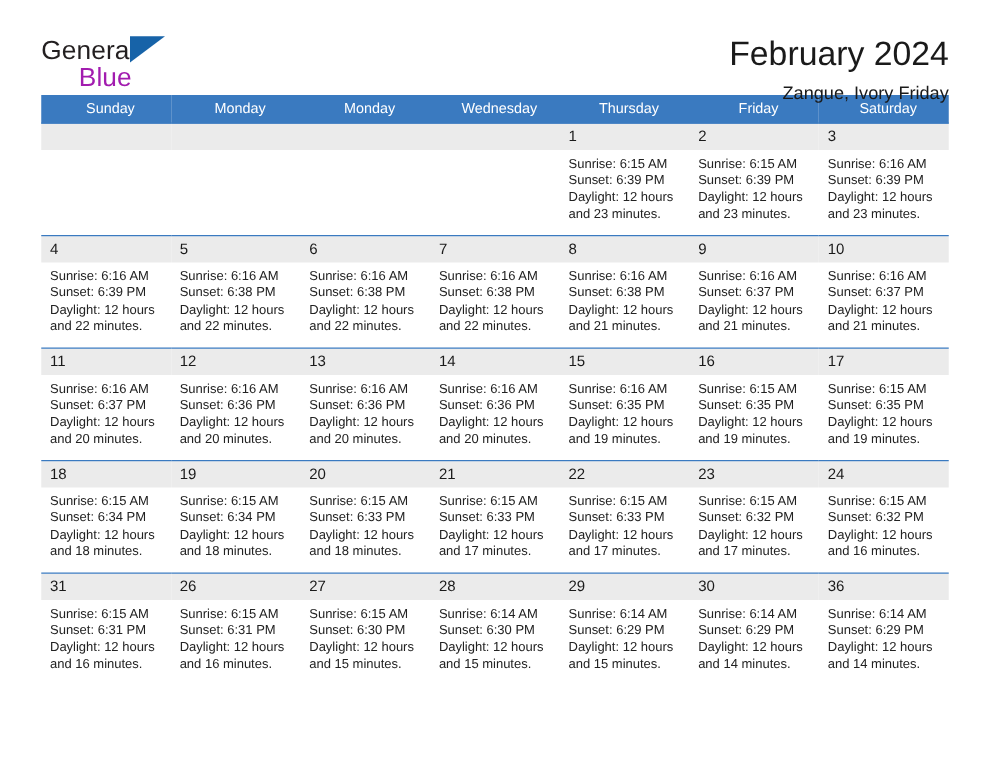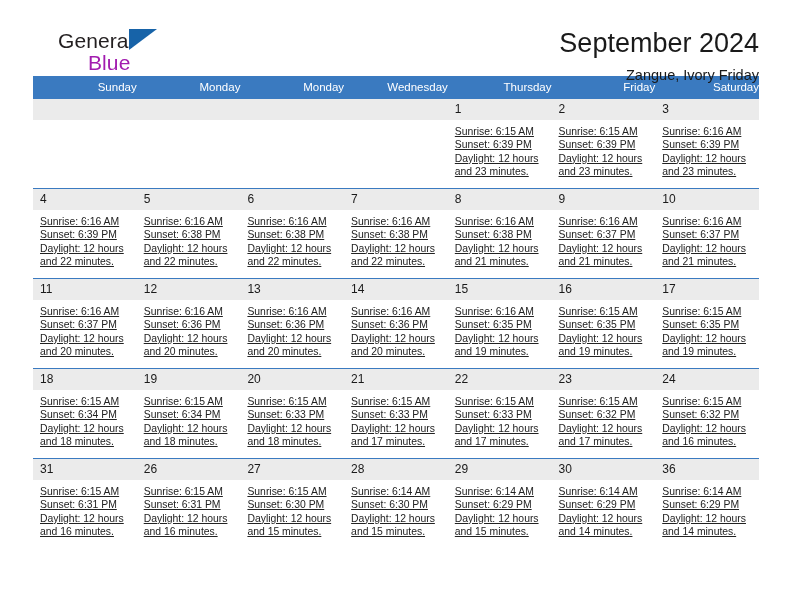--- a/index.html
+++ b/index.html
@@ -24,21 +24,20 @@
   }
 
   
   .top {
     display: flex;
     align-items: flex-start;
     justify-content: space-between;
     padding: 28px 33px 12px 33px;
     box-sizing: border-box;
     height: 76px;
-    margin-left: 25px;
   }
 
   .brand {
     position: relative;
     width: 120px;
     height: 48px;
     line-height: 1;
   }
   .brand-general {
     position: absolute;
@@ -89,21 +88,21 @@
     width: 726px;
     margin: 0 auto;
     border-collapse: collapse;
     table-layout: fixed;
   }
   .cal th {
     background: #3a7ac0;
     color: #ffffff;
     font-weight: normal;
     font-size: 11.5px;
-    text-align: right;
+    text-align: center;
     padding: 5px 0 5px 7px;
     height: 21px;
     box-sizing: border-box;
     border: none;
   }
   .cal td {
     vertical-align: top;
     padding: 0;
     border-top: 1px solid #3a7ac0;
     width: 103.7px;
@@ -124,39 +123,38 @@
     line-height: 13px;
   }
   .daynum.empty {
     color: transparent;
   }
   .info {
     padding: 5px 7px 0 7px;
     font-size: 10.4px;
     line-height: 13.4px;
     color: #222222;
-    text-decoration: underline;
   }
   .info div {
     white-space: nowrap;
   }
 </style>
 </head>
 <body>
 
 <div class="page">
 
   <div class="top">
     <div class="brand">
       <span class="brand-general">General</span>
       <span class="brand-tri"></span>
       <span class="brand-blue">Blue</span>
     </div>
     <div class="titles">
-      <div class="month-title">September 2024</div>
+      <div class="month-title">February 2024</div>
       <div class="location">Zangue, Ivory Friday</div>
     </div>
   </div>
 
   <table class="cal">
     <thead>
       <tr>
         <th>Sunday</th>
         <th>Monday</th>
         <th>Monday</th>

